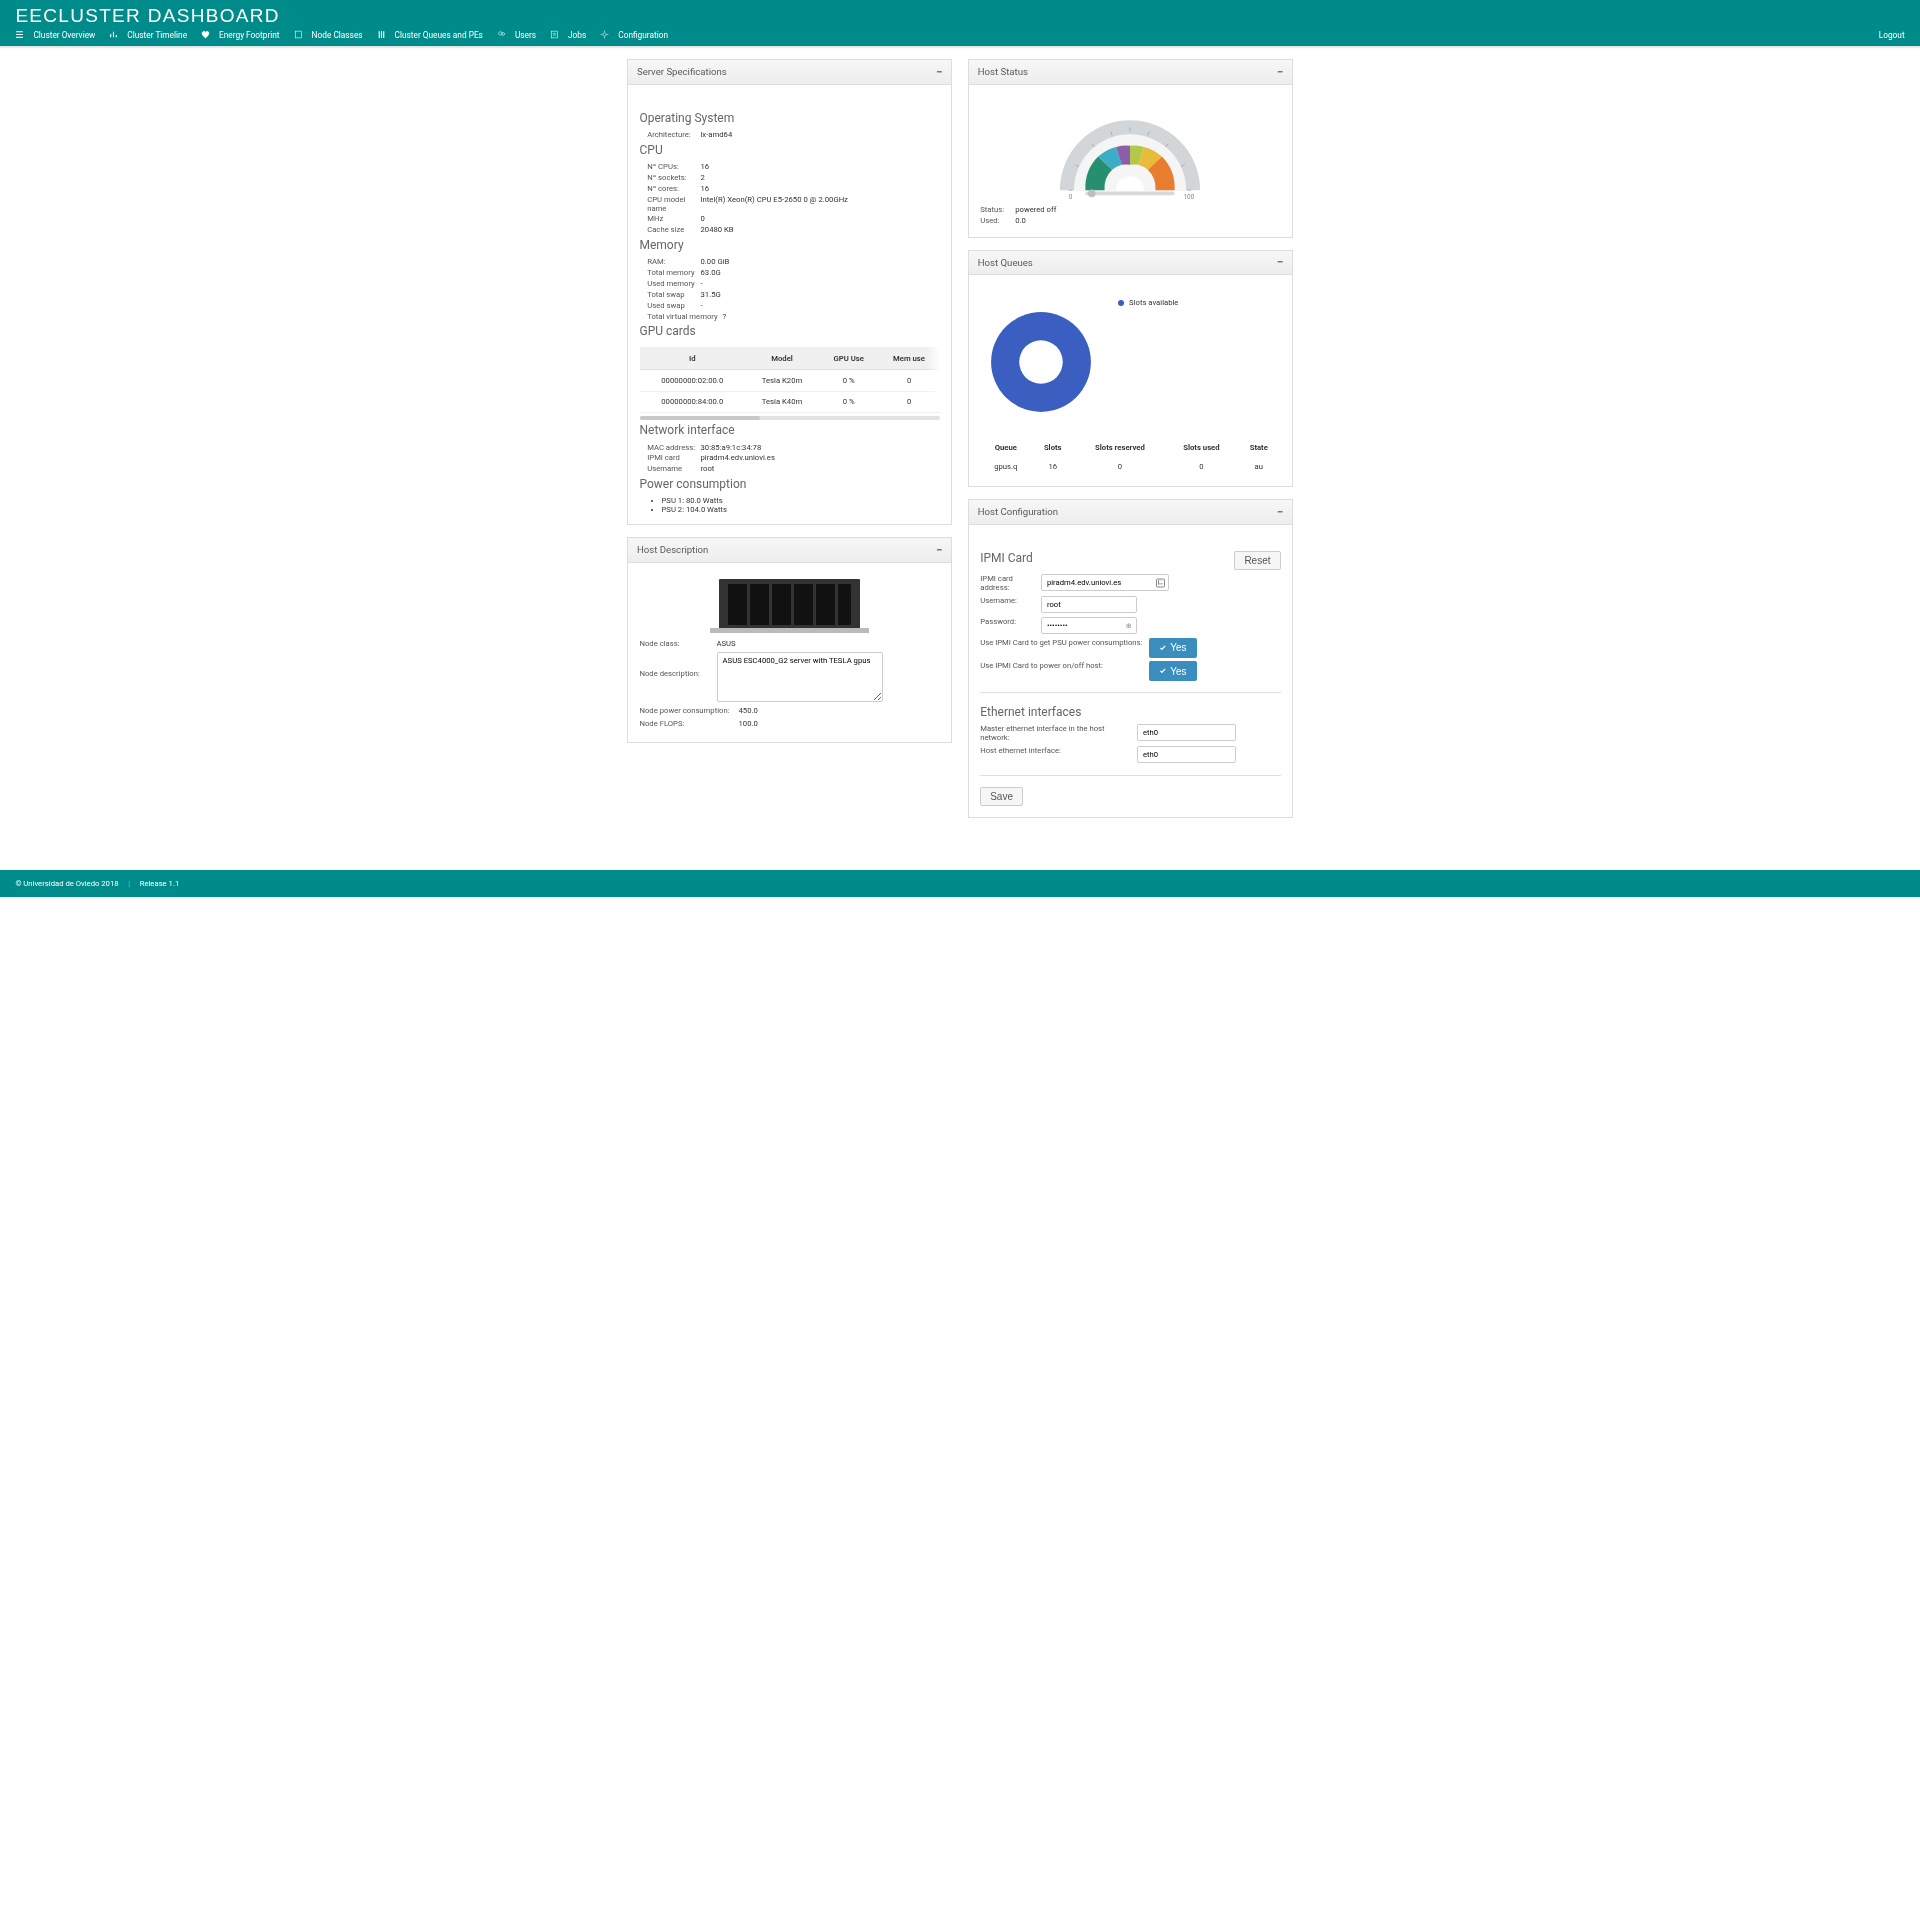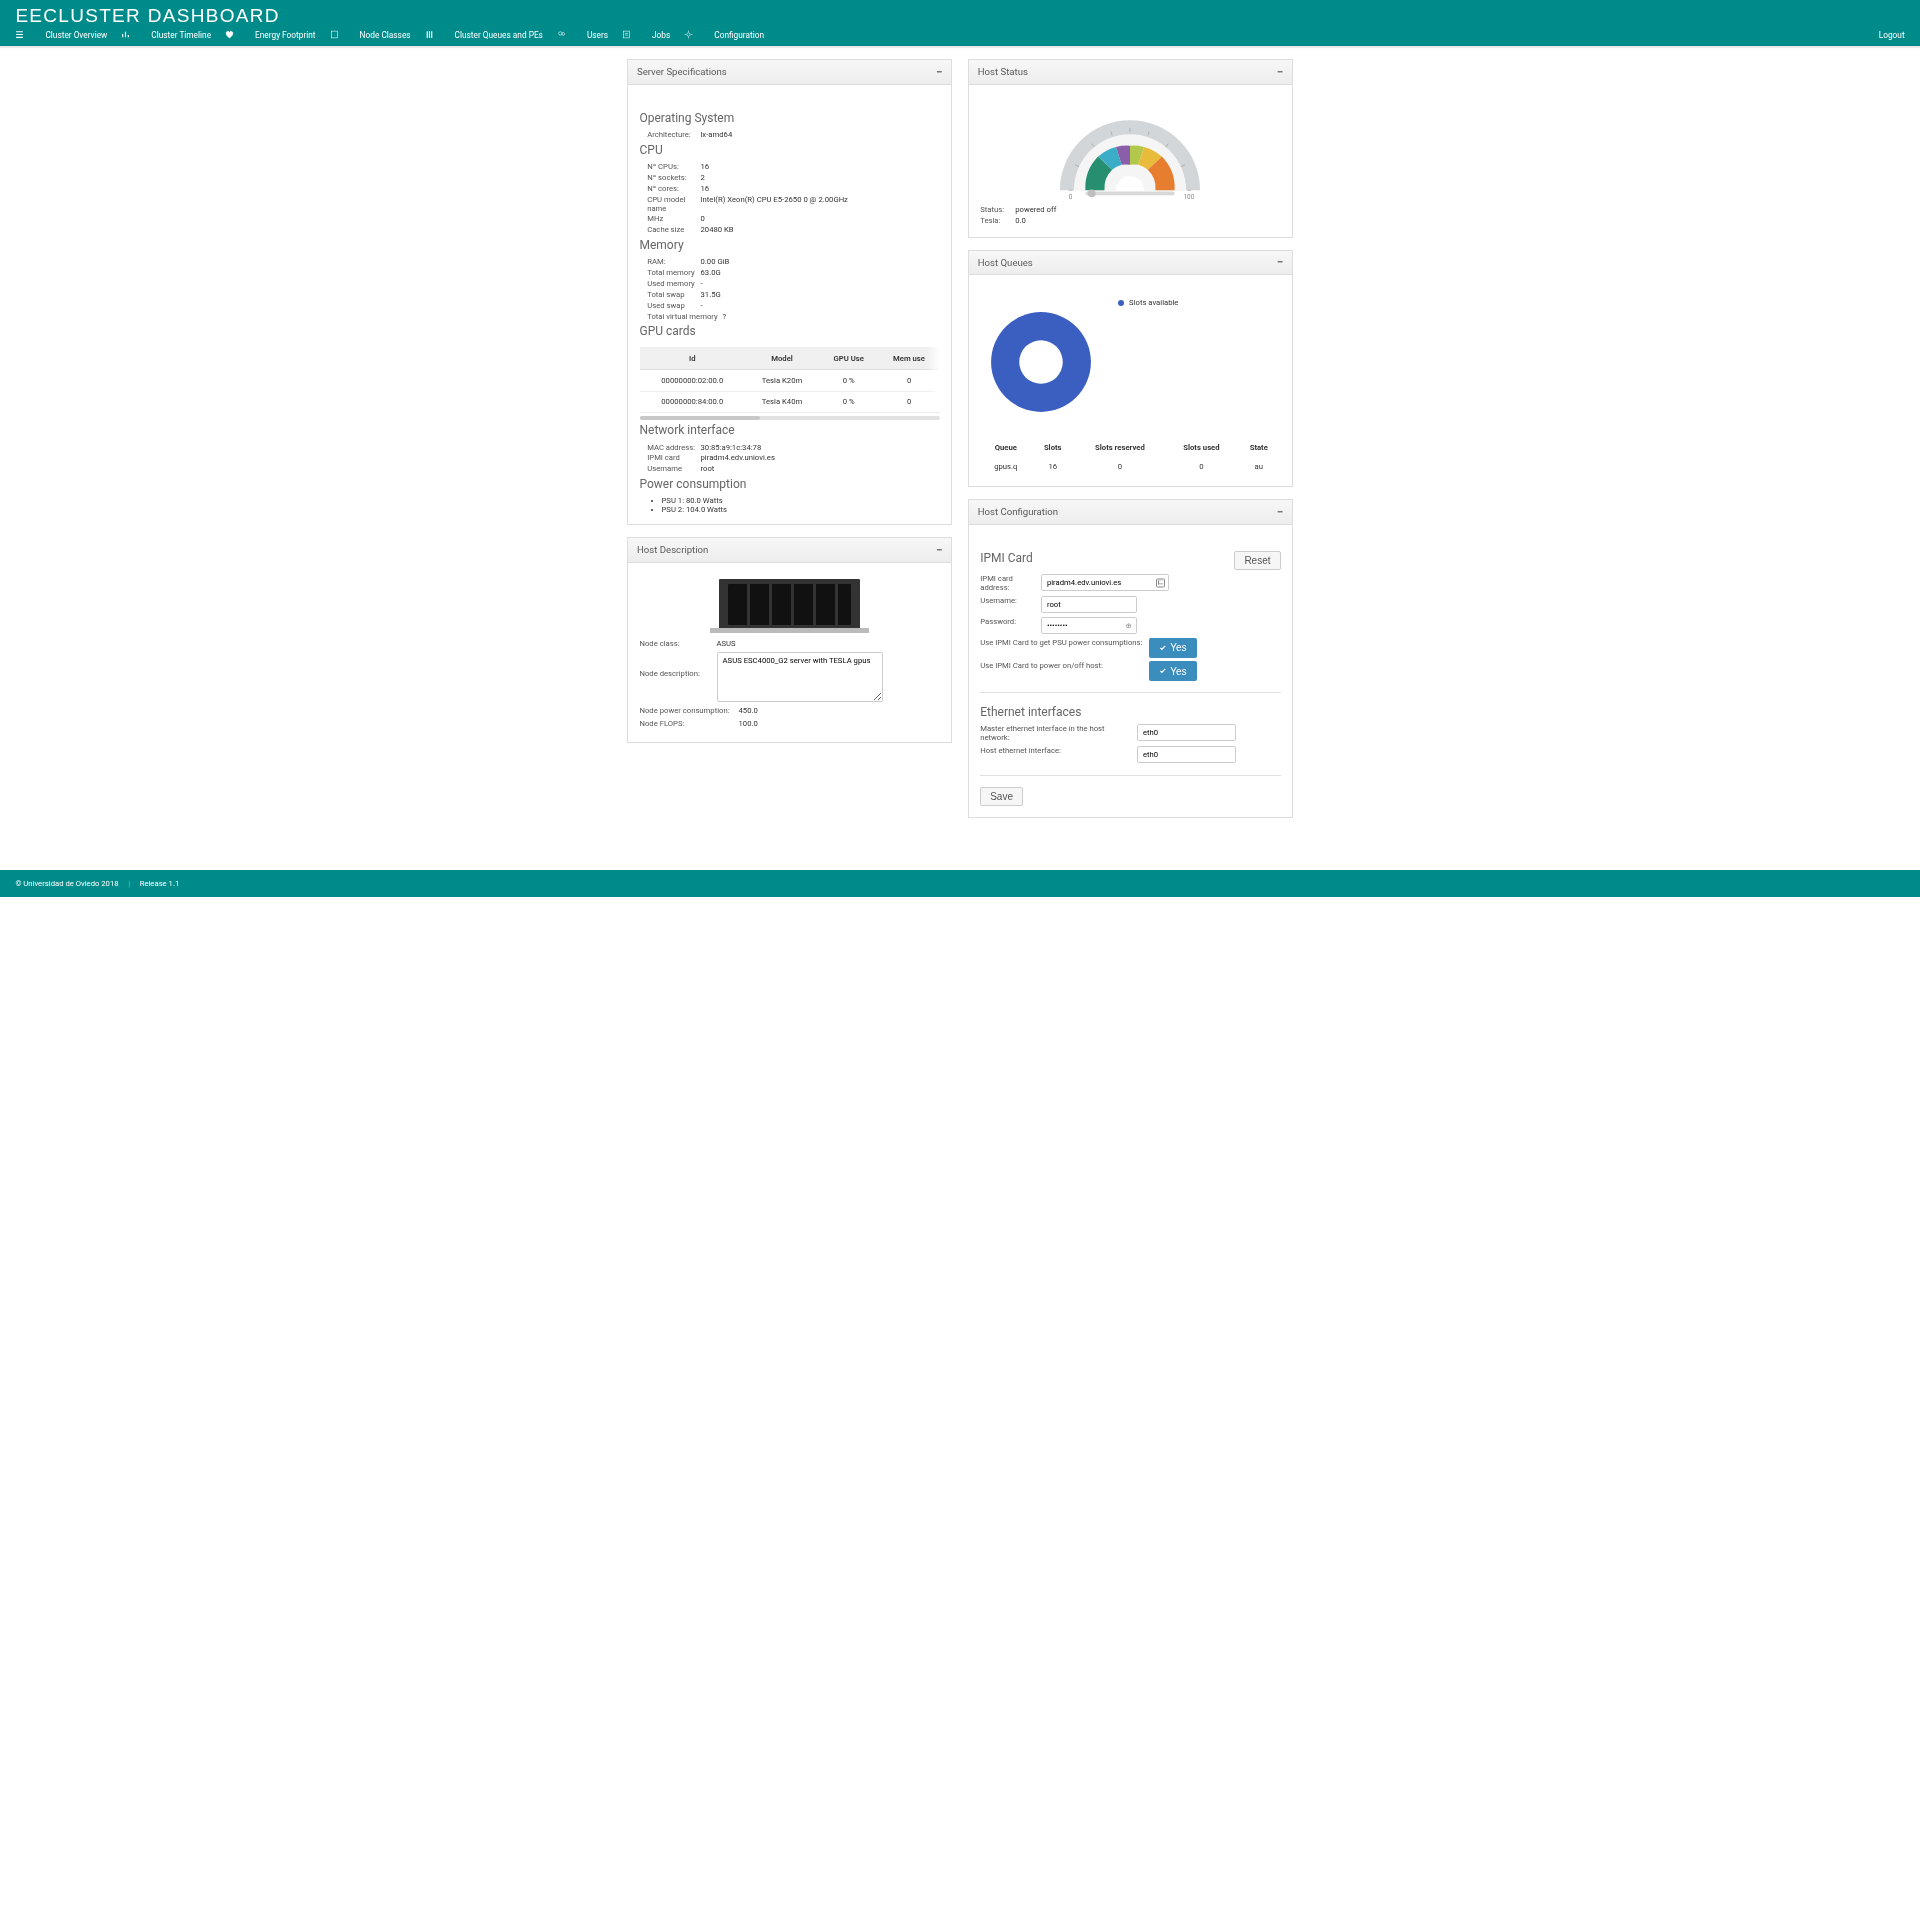--- a/index.html
+++ b/index.html
@@ -1,21 +1,21 @@
 <!DOCTYPE html>
 <html style="font-size:10.2px"><head>
 <meta charset="utf-8">
 <style>
 *{box-sizing:border-box;margin:0;padding:0}
 body{font-family:-apple-system,BlinkMacSystemFont,"Segoe UI",Roboto,Arial,sans-serif;font-size:8.3px;color:#333;background:#fff}
 .topbar{background:#008B8B;color:#fff;padding:0}
 .brand{font-family:Impact,"Arial Narrow",sans-serif;font-size:19px;letter-spacing:1.3px;font-weight:400;padding:5.1px 15.4px 2.6px;color:#fff}
 .navbar{display:flex;align-items:center;justify-content:space-between;padding:0 15.4px 6.4px;font-size:8.3px}
 .navlinks{display:flex;gap:14px;flex-wrap:wrap}
-.navlink{display:flex;align-items:center;gap:21px;color:#fff;cursor:pointer}
+.navlink{display:flex;align-items:center;gap:9px;color:#fff;cursor:pointer}
 .navlink svg{width:9px;height:9px;fill:#fff;stroke:#fff}
 .logout{color:#fff;cursor:pointer}
 .separator{height:1.3px;background:linear-gradient(180deg,#ccc,#fcfcfc);box-shadow:0 0.6px 1.3px rgba(0,0,0,.2)}
 .page{padding:11.5px 15.4px 25.6px;max-width:1920px}
 .page-title{font-size:15.4px;color:#555;font-weight:400;margin-bottom:10.2px}
 .cols{display:flex;gap:15.4px;max-width:666px;margin:0 auto}
 .col{flex:1;min-width:0}
 .panel{border:0.6px solid #ddd;margin-bottom:11.5px;background:#fff}
 .panel-head{background:linear-gradient(180deg,#f7f7f7 0,#ededed 100%);border-bottom:0.6px solid #ddd;padding:6.4px 9px;display:flex;justify-content:space-between;align-items:center;color:#5a5a5a;font-size:9.6px}
 .panel-body{padding:10.2px 11.5px}
@@ -314,21 +314,21 @@
             <text x="214" y="154" font-size="10" fill="#888">100</text>
             <rect x="60" y="142" width="140" height="6" rx="3" fill="#d8d8d8"></rect>
             <circle cx="70" cy="145" r="6" fill="#bfbfbf"></circle>
           </svg>
         </div>
         <div class="status-kv">
               <span class="k">Status:</span>
               <span>powered off</span>
             </div>
         <div class="status-kv">
-              <span class="k">Tesla:</span>
+              <span class="k">Used:</span>
               <span>0.0</span>
             </div>
       </div>
     </div>
 
     <div class="panel">
       <div class="panel-head">
             <span>Host Queues</span>
             <span class="collapse-dash">−</span>
           </div>

